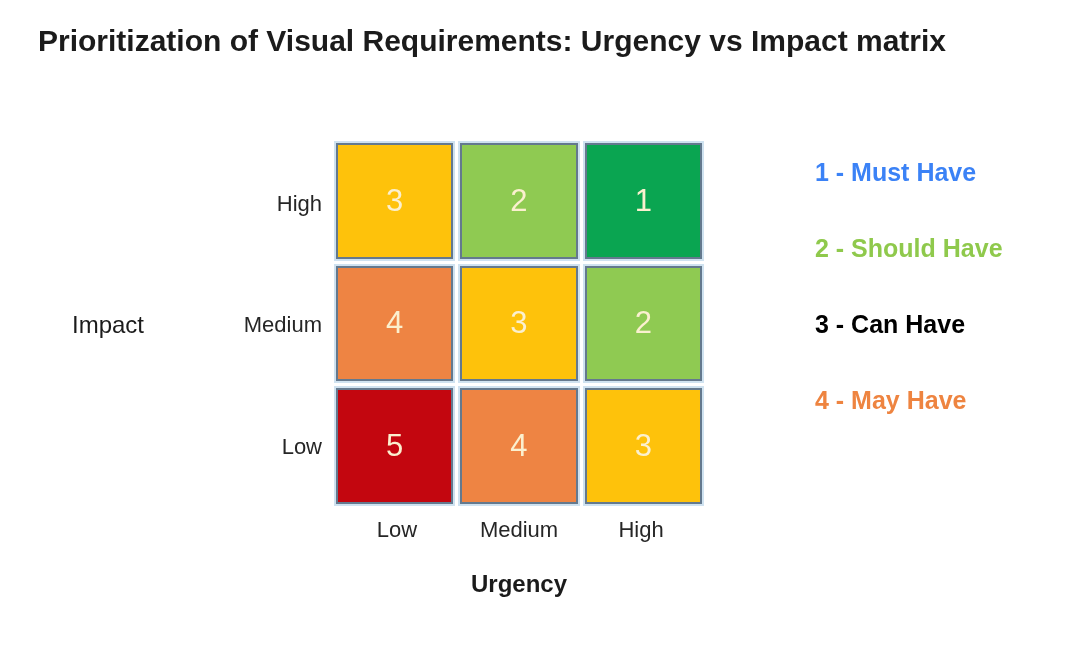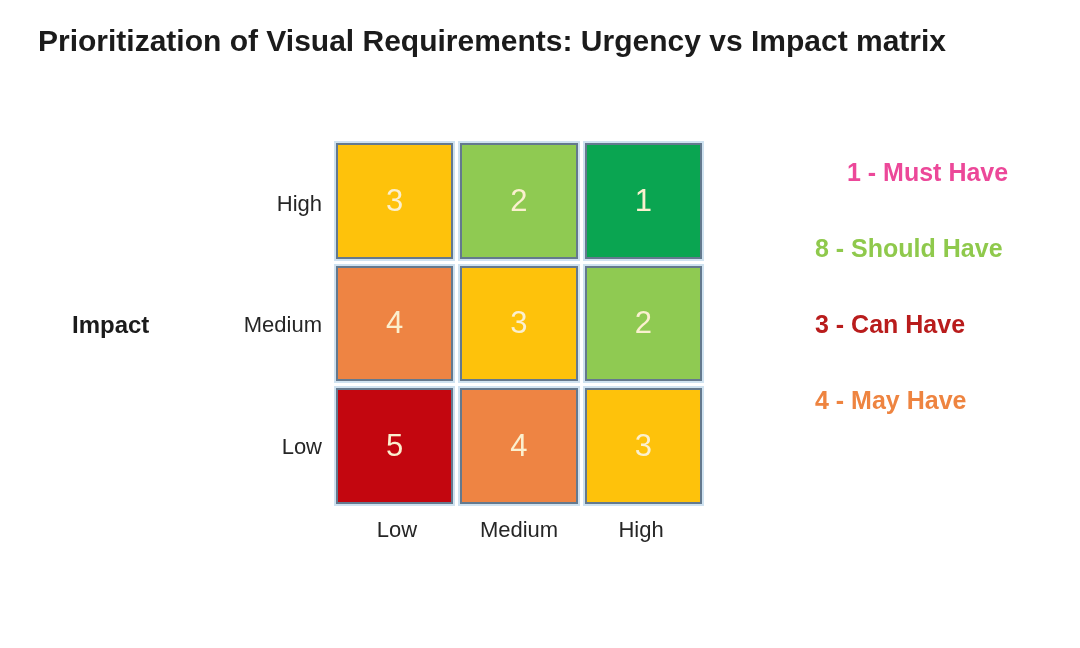--- a/index.html
+++ b/index.html
@@ -52,21 +52,21 @@
     line-height: 28px;
   }
   .row-label.r0 { top: 190px; }
   .row-label.r1 { top: 311px; }
   .row-label.r2 { top: 433px; }
   .impact-label {
     position: absolute;
     left: 72px;
     top: 311px;
     font-size: 24px;
-    font-weight: bold;
+    font-weight: normal;
     color: #1b1b1b;
   }
   .col-labels {
     position: absolute;
     left: 336px;
     top: 517px;
     width: 366px;
     display: flex;
   }
   .col-label {
@@ -123,21 +123,22 @@
     <div class="matrix-cell" style="background: rgb(238, 132, 67);">4</div>
     <div class="matrix-cell" style="background: rgb(254, 194, 11);">3</div>
   </div>
 
   <div class="col-labels">
     <div class="col-label">Low</div>
     <div class="col-label">Medium</div>
     <div class="col-label">High</div>
   </div>
 
+  <div class="urgency-label">Urgency</div>
 
   <div class="legend">
-    <div class="legend-item" style="color: #ec4899; margin-left: 32px;">1 - Must Have</div>
-    <div class="legend-item" style="color: rgb(143, 201, 76);">8 - Should Have</div>
-    <div class="legend-item" style="color: #b91c1c;">3 - Can Have</div>
+    <div class="legend-item" style="color: #3b82f6;">1 - Must Have</div>
+    <div class="legend-item" style="color: rgb(143, 201, 76);">2 - Should Have</div>
+    <div class="legend-item" style="color: #000000;">3 - Can Have</div>
     <div class="legend-item" style="color: rgb(238, 132, 64); margin-top: 11px;">4 - May Have</div>
   </div>
 
 </div>
 
 </body></html>

